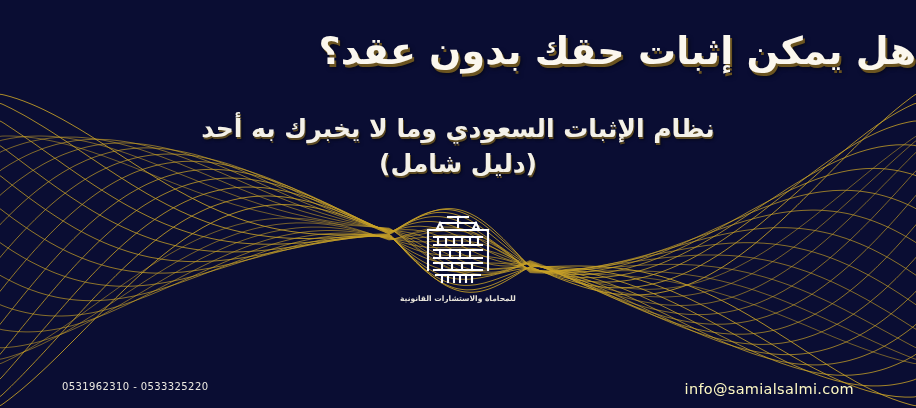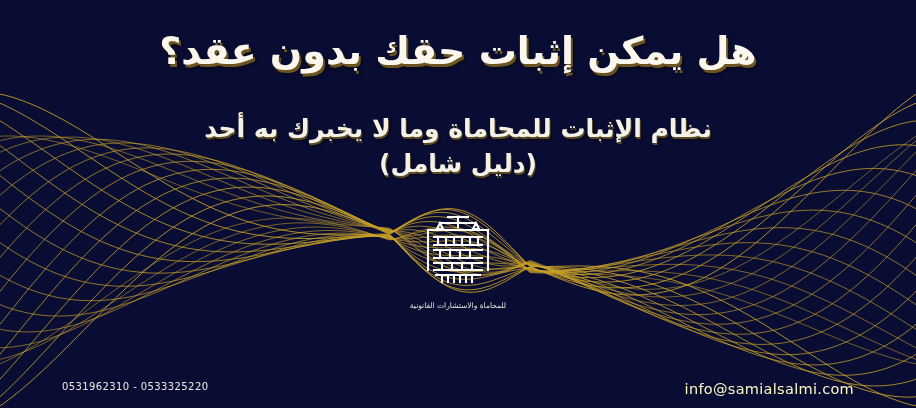--- a/index.html
+++ b/index.html
@@ -27,21 +27,21 @@
     position: absolute;
     inset: 0;
     width: 916px;
     height: 408px;
   }
   .headline {
     position: absolute;
     top: 28px;
     left: 0;
     width: 916px;
-    text-align: center;
+    text-align: right;
     direction: rtl;
     font-size: 38px;
     font-weight: bold;
     line-height: 1.25;
     color: #FBF7EE;
     letter-spacing: 0px;
     text-shadow: 2px 3px 0px #6B5420, 3px 4px 4px rgba(0,0,0,0.55);
   }
   .subhead {
     position: absolute;
@@ -65,23 +65,23 @@
     left: 50%;
     transform: translateX(-50%);
     width: 220px;
     text-align: center;
   }
   .logo-mark {
     display: block;
     margin: 0 auto;
   }
   .logo-tagline {
-    margin-top: 15px;
+    margin-top: 8px;
     font-size: 7.5px;
-    font-weight: normal;
+    font-weight: bold;
     color: #E8E4DA;
     direction: rtl;
     letter-spacing: 0.2px;
     white-space: nowrap;
   }
 
   
   .footer-phones {
     position: absolute;
     left: 62px;
@@ -135,21 +135,21 @@
       <polyline points="-40.0,334.5 -37.0,335.8 -34.0,336.9 -31.0,338.1 -28.0,339.2 -25.0,340.3 -22.0,341.3 -19.0,342.3 -16.0,343.3 -13.0,344.2 -10.0,345.1 -7.0,346.0 -4.0,346.8 -1.0,347.6 2.0,347.8 5.0,347.6 8.0,347.4 11.0,347.1 14.0,346.8 17.0,346.4 20.0,345.9 23.0,345.4 26.0,344.8 29.0,344.2 32.0,343.5 35.0,342.8 38.0,342.0 41.0,341.2 44.0,340.3 47.0,339.3 50.0,338.3 53.0,337.3 56.0,336.2 59.0,335.1 62.0,333.9 65.0,332.7 68.0,331.5 71.0,330.2 74.0,328.9 77.0,327.5 80.0,326.1 83.0,324.7 86.0,323.2 89.0,321.7 92.0,320.2 95.0,318.6 98.0,317.1 101.0,315.5 104.0,313.9 107.0,312.2 110.0,310.6 113.0,308.9 116.0,307.2 119.0,305.5 122.0,303.8 125.0,302.0 128.0,300.3 131.0,298.5 134.0,296.8 137.0,295.0 140.0,293.2 143.0,291.5 146.0,289.7 149.0,287.9 152.0,286.1 155.0,284.4 158.0,282.6 161.0,280.9 164.0,279.1 167.0,277.4 170.0,275.6 173.0,273.9 176.0,272.2 179.0,270.5 182.0,268.9 185.0,267.2 188.0,265.6 191.0,264.0 194.0,262.4 197.0,260.8 200.0,259.2 203.0,257.7 206.0,256.2 209.0,254.8 212.0,253.3 215.0,251.9 218.0,250.5 221.0,249.2 224.0,247.9 227.0,246.6 230.0,245.3 233.0,244.1 236.0,242.9 239.0,241.8 242.0,240.7 245.0,239.6 248.0,238.6 251.0,237.6 254.0,236.7 257.0,235.8 260.0,234.9 263.0,234.1 266.0,233.3 269.0,232.6 272.0,231.9 275.0,231.3 278.0,230.7 281.0,230.1 284.0,229.6 287.0,229.2 290.0,228.7 293.0,228.4 296.0,228.0 299.0,227.8 302.0,227.5 305.0,227.3 308.0,227.2 311.0,227.1 314.0,227.1 317.0,227.1 320.0,227.1 323.0,227.2 326.0,227.3 329.0,227.5 332.0,227.7 335.0,228.0 338.0,228.3 341.0,228.6 344.0,229.0 347.0,229.4 350.0,229.9 353.0,230.4 356.0,230.9 359.0,231.5 362.0,232.1 365.0,232.8 368.0,233.5 371.0,234.2 374.0,234.9 377.0,235.7 380.0,236.5 383.0,237.3 386.0,238.2 389.0,239.0 392.0,239.1 395.0,238.8 398.0,238.4 401.0,237.9 404.0,237.4 407.0,236.9 410.0,236.4 413.0,235.8 416.0,235.2 419.0,234.6 422.0,234.0 425.0,233.5 428.0,232.9 431.0,232.4 434.0,231.9 437.0,231.5 440.0,231.2 443.0,230.9 446.0,230.7 449.0,230.6 452.0,230.6 455.0,230.7 458.0,230.9 461.0,231.2 464.0,231.7 467.0,232.2 470.0,232.9 473.0,233.8 476.0,234.8 479.0,235.9 482.0,237.1 485.0,238.5 488.0,240.0 491.0,241.6 494.0,243.4 497.0,245.2 500.0,247.2 503.0,249.3 506.0,251.5 509.0,253.8 512.0,256.2 515.0,258.6 518.0,261.1 521.0,263.7 524.0,266.3 527.0,268.9 530.0,271.6 533.0,271.8 536.0,271.9 539.0,271.9 542.0,271.9 545.0,271.9 548.0,271.8 551.0,271.7 554.0,271.6 557.0,271.5 560.0,271.3 563.0,271.2 566.0,271.0 569.0,270.8 572.0,270.6 575.0,270.4 578.0,270.2 581.0,269.9 584.0,269.7 587.0,269.5 590.0,269.2 593.0,269.0 596.0,268.7 599.0,268.4 602.0,268.2 605.0,267.9 608.0,267.7 611.0,267.4 614.0,267.2 617.0,266.9 620.0,266.7 623.0,266.5 626.0,266.2 629.0,266.0 632.0,265.8 635.0,265.6 638.0,265.4 641.0,265.3 644.0,265.1 647.0,264.9 650.0,264.8 653.0,264.7 656.0,264.6 659.0,264.5 662.0,264.4 665.0,264.4 668.0,264.4 671.0,264.4 674.0,264.4 677.0,264.4 680.0,264.5 683.0,264.5 686.0,264.6 689.0,264.8 692.0,264.9 695.0,265.1 698.0,265.3 701.0,265.5 704.0,265.8 707.0,266.1 710.0,266.4 713.0,266.7 716.0,267.1 719.0,267.5 722.0,267.9 725.0,268.3 728.0,268.8 731.0,269.3 734.0,269.9 737.0,270.4 740.0,271.0 743.0,271.7 746.0,272.3 749.0,273.0 752.0,273.8 755.0,274.5 758.0,275.3 761.0,276.1 764.0,276.9 767.0,277.8 770.0,278.7 773.0,279.6 776.0,280.6 779.0,281.6 782.0,282.6 785.0,283.7 788.0,284.7 791.0,285.9 794.0,287.0 797.0,288.1 800.0,289.3 803.0,290.5 806.0,291.8 809.0,293.0 812.0,294.3 815.0,295.6 818.0,297.0 821.0,298.3 824.0,299.7 827.0,301.1 830.0,302.5 833.0,304.0 836.0,305.4 839.0,306.9 842.0,308.4 845.0,309.9 848.0,311.5 851.0,313.0 854.0,314.5 857.0,316.1 860.0,317.7 863.0,319.3 866.0,320.9 869.0,322.5 872.0,324.1 875.0,325.7 878.0,327.3 881.0,329.0 884.0,330.6 887.0,332.2 890.0,333.9 893.0,335.5 896.0,337.1 899.0,338.7 902.0,340.4 905.0,342.0 908.0,343.6 911.0,345.2 914.0,346.8 917.0,348.1 920.0,348.8 923.0,349.5 926.0,350.1 929.0,350.7 932.0,351.2 935.0,351.7 938.0,352.2 941.0,352.6 944.0,353.0 947.0,353.4 950.0,353.7 953.0,353.9 956.0,354.2" fill="none" stroke="#C9A227" stroke-width="0.9" stroke-opacity="0.66"></polyline>
       <polyline points="-40.0,352.9 -37.0,353.7 -34.0,354.4 -31.0,355.0 -28.0,355.7 -25.0,356.2 -22.0,356.8 -19.0,357.3 -16.0,357.7 -13.0,358.1 -10.0,358.5 -7.0,358.8 -4.0,359.1 -1.0,359.3 2.0,358.9 5.0,358.1 8.0,357.3 11.0,356.4 14.0,355.4 17.0,354.4 20.0,353.4 23.0,352.2 26.0,351.1 29.0,349.9 32.0,348.6 35.0,347.3 38.0,345.9 41.0,344.6 44.0,343.1 47.0,341.6 50.0,340.1 53.0,338.6 56.0,337.0 59.0,335.4 62.0,333.7 65.0,332.0 68.0,330.3 71.0,328.6 74.0,326.8 77.0,325.0 80.0,323.2 83.0,321.4 86.0,319.5 89.0,317.6 92.0,315.8 95.0,313.8 98.0,311.9 101.0,310.0 104.0,308.1 107.0,306.1 110.0,304.1 113.0,302.2 116.0,300.2 119.0,298.2 122.0,296.3 125.0,294.3 128.0,292.3 131.0,290.3 134.0,288.4 137.0,286.4 140.0,284.5 143.0,282.5 146.0,280.6 149.0,278.7 152.0,276.8 155.0,274.9 158.0,273.0 161.0,271.2 164.0,269.4 167.0,267.5 170.0,265.8 173.0,264.0 176.0,262.2 179.0,260.5 182.0,258.8 185.0,257.2 188.0,255.5 191.0,253.9 194.0,252.4 197.0,250.8 200.0,249.3 203.0,247.8 206.0,246.4 209.0,245.0 212.0,243.6 215.0,242.3 218.0,241.0 221.0,239.8 224.0,238.6 227.0,237.4 230.0,236.3 233.0,235.2 236.0,234.1 239.0,233.1 242.0,232.2 245.0,231.3 248.0,230.4 251.0,229.6 254.0,228.8 257.0,228.1 260.0,227.4 263.0,226.8 266.0,226.2 269.0,225.7 272.0,225.2 275.0,224.7 278.0,224.3 281.0,224.0 284.0,223.7 287.0,223.4 290.0,223.2 293.0,223.1 296.0,222.9 299.0,222.9 302.0,222.9 305.0,222.9 308.0,223.0 311.0,223.1 314.0,223.2 317.0,223.4 320.0,223.7 323.0,224.0 326.0,224.3 329.0,224.7 332.0,225.1 335.0,225.6 338.0,226.1 341.0,226.6 344.0,227.2 347.0,227.8 350.0,228.5 353.0,229.2 356.0,229.9 359.0,230.6 362.0,231.4 365.0,232.2 368.0,233.1 371.0,233.9 374.0,234.8 377.0,235.7 380.0,236.7 383.0,237.6 386.0,238.5 389.0,239.5 392.0,239.3 395.0,238.6 398.0,237.9 401.0,237.1 404.0,236.3 407.0,235.5 410.0,234.7 413.0,233.9 416.0,233.1 419.0,232.3 422.0,231.6 425.0,230.9 428.0,230.2 431.0,229.6 434.0,229.1 437.0,228.7 440.0,228.3 443.0,228.1 446.0,227.9 449.0,227.9 452.0,228.0 455.0,228.2 458.0,228.5 461.0,229.0 464.0,229.6 467.0,230.3 470.0,231.2 473.0,232.2 476.0,233.4 479.0,234.7 482.0,236.1 485.0,237.6 488.0,239.3 491.0,241.1 494.0,243.1 497.0,245.1 500.0,247.2 503.0,249.5 506.0,251.8 509.0,254.2 512.0,256.6 515.0,259.1 518.0,261.7 521.0,264.3 524.0,266.9 527.0,269.5 530.0,272.1 533.0,272.3 536.0,272.4 539.0,272.5 542.0,272.5 545.0,272.5 548.0,272.5 551.0,272.5 554.0,272.4 557.0,272.4 560.0,272.3 563.0,272.2 566.0,272.1 569.0,272.1 572.0,272.0 575.0,271.9 578.0,271.8 581.0,271.7 584.0,271.6 587.0,271.5 590.0,271.4 593.0,271.3 596.0,271.2 599.0,271.1 602.0,271.0 605.0,270.9 608.0,270.9 611.0,270.8 614.0,270.8 617.0,270.8 620.0,270.7 623.0,270.7 626.0,270.7 629.0,270.7 632.0,270.8 635.0,270.8 638.0,270.9 641.0,271.0 644.0,271.1 647.0,271.2 650.0,271.3 653.0,271.4 656.0,271.6 659.0,271.8 662.0,272.0 665.0,272.2 668.0,272.5 671.0,272.8 674.0,273.1 677.0,273.4 680.0,273.7 683.0,274.1 686.0,274.5 689.0,274.9 692.0,275.4 695.0,275.8 698.0,276.3 701.0,276.8 704.0,277.4 707.0,277.9 710.0,278.5 713.0,279.1 716.0,279.8 719.0,280.4 722.0,281.1 725.0,281.9 728.0,282.6 731.0,283.4 734.0,284.2 737.0,285.0 740.0,285.8 743.0,286.7 746.0,287.6 749.0,288.5 752.0,289.5 755.0,290.4 758.0,291.4 761.0,292.5 764.0,293.5 767.0,294.6 770.0,295.6 773.0,296.7 776.0,297.9 779.0,299.0 782.0,300.2 785.0,301.4 788.0,302.6 791.0,303.8 794.0,305.0 797.0,306.3 800.0,307.6 803.0,308.9 806.0,310.2 809.0,311.5 812.0,312.8 815.0,314.1 818.0,315.5 821.0,316.9 824.0,318.2 827.0,319.6 830.0,321.0 833.0,322.4 836.0,323.8 839.0,325.2 842.0,326.6 845.0,328.0 848.0,329.4 851.0,330.9 854.0,332.3 857.0,333.7 860.0,335.1 863.0,336.5 866.0,337.9 869.0,339.3 872.0,340.7 875.0,342.1 878.0,343.4 881.0,344.8 884.0,346.1 887.0,347.5 890.0,348.8 893.0,350.1 896.0,351.4 899.0,352.6 902.0,353.9 905.0,355.1 908.0,356.3 911.0,357.5 914.0,358.7 917.0,359.5 920.0,359.6 923.0,359.8 926.0,359.8 929.0,359.9 932.0,359.8 935.0,359.8 938.0,359.7 941.0,359.5 944.0,359.3 947.0,359.1 950.0,358.8 953.0,358.5 956.0,358.1" fill="none" stroke="#C9A227" stroke-width="0.9" stroke-opacity="0.63"></polyline>
       <polyline points="-40.0,364.7 -37.0,364.9 -34.0,365.1 -31.0,365.2 -28.0,365.3 -25.0,365.3 -22.0,365.3 -19.0,365.3 -16.0,365.2 -13.0,365.0 -10.0,364.8 -7.0,364.6 -4.0,364.3 -1.0,364.0 2.0,363.0 5.0,361.6 8.0,360.2 11.0,358.7 14.0,357.2 17.0,355.6 20.0,354.0 23.0,352.3 26.0,350.6 29.0,348.9 32.0,347.1 35.0,345.3 38.0,343.5 41.0,341.7 44.0,339.8 47.0,337.8 50.0,335.9 53.0,333.9 56.0,331.9 59.0,329.9 62.0,327.8 65.0,325.8 68.0,323.7 71.0,321.6 74.0,319.5 77.0,317.4 80.0,315.3 83.0,313.1 86.0,311.0 89.0,308.8 92.0,306.7 95.0,304.5 98.0,302.3 101.0,300.2 104.0,298.0 107.0,295.9 110.0,293.7 113.0,291.6 116.0,289.4 119.0,287.3 122.0,285.2 125.0,283.1 128.0,281.0 131.0,278.9 134.0,276.9 137.0,274.8 140.0,272.8 143.0,270.8 146.0,268.8 149.0,266.9 152.0,264.9 155.0,263.0 158.0,261.2 161.0,259.3 164.0,257.5 167.0,255.7 170.0,253.9 173.0,252.2 176.0,250.5 179.0,248.9 182.0,247.3 185.0,245.7 188.0,244.1 191.0,242.6 194.0,241.1 197.0,239.7 200.0,238.3 203.0,237.0 206.0,235.7 209.0,234.4 212.0,233.2 215.0,232.0 218.0,230.9 221.0,229.8 224.0,228.8 227.0,227.8 230.0,226.9 233.0,226.0 236.0,225.1 239.0,224.3 242.0,223.6 245.0,222.9 248.0,222.2 251.0,221.6 254.0,221.0 257.0,220.5 260.0,220.1 263.0,219.7 266.0,219.3 269.0,219.0 272.0,218.7 275.0,218.5 278.0,218.3 281.0,218.2 284.0,218.1 287.0,218.1 290.0,218.1 293.0,218.2 296.0,218.3 299.0,218.5 302.0,218.7 305.0,218.9 308.0,219.2 311.0,219.5 314.0,219.9 317.0,220.3 320.0,220.8 323.0,221.3 326.0,221.8 329.0,222.4 332.0,223.0 335.0,223.7 338.0,224.3 341.0,225.1 344.0,225.8 347.0,226.6 350.0,227.4 353.0,228.3 356.0,229.1 359.0,230.0 362.0,231.0 365.0,231.9 368.0,232.9 371.0,233.9 374.0,234.9 377.0,235.9 380.0,236.9 383.0,237.9 386.0,239.0 389.0,240.0 392.0,239.6 395.0,238.7 398.0,237.7 401.0,236.7 404.0,235.7 407.0,234.8 410.0,233.8 413.0,232.8 416.0,231.9 419.0,231.1 422.0,230.3 425.0,229.5 428.0,228.9 431.0,228.3 434.0,227.8 437.0,227.4 440.0,227.1 443.0,226.9 446.0,226.9 449.0,227.0 452.0,227.2 455.0,227.5 458.0,228.0 461.0,228.6 464.0,229.4 467.0,230.2 470.0,231.3 473.0,232.4 476.0,233.7 479.0,235.2 482.0,236.7 485.0,238.4 488.0,240.2 491.0,242.1 494.0,244.1 497.0,246.2 500.0,248.4 503.0,250.6 506.0,253.0 509.0,255.3 512.0,257.8 515.0,260.2 518.0,262.7 521.0,265.2 524.0,267.7 527.0,270.1 530.0,272.6 533.0,272.8 536.0,273.0 539.0,273.1 542.0,273.2 545.0,273.3 548.0,273.4 551.0,273.4 554.0,273.5 557.0,273.5 560.0,273.6 563.0,273.6 566.0,273.7 569.0,273.7 572.0,273.8 575.0,273.8 578.0,273.9 581.0,273.9 584.0,274.0 587.0,274.0 590.0,274.1 593.0,274.2 596.0,274.3 599.0,274.4 602.0,274.5 605.0,274.7 608.0,274.8 611.0,275.0 614.0,275.1 617.0,275.3 620.0,275.5 623.0,275.8 626.0,276.0 629.0,276.2 632.0,276.5 635.0,276.8 638.0,277.1 641.0,277.4 644.0,277.8 647.0,278.1 650.0,278.5 653.0,278.9 656.0,279.3 659.0,279.8 662.0,280.2 665.0,280.7 668.0,281.2 671.0,281.7 674.0,282.3 677.0,282.9 680.0,283.5 683.0,284.1 686.0,284.7 689.0,285.4 692.0,286.1 695.0,286.8 698.0,287.5 701.0,288.2 704.0,289.0 707.0,289.8 710.0,290.6 713.0,291.4 716.0,292.3 719.0,293.2 722.0,294.1 725.0,295.0 728.0,295.9 731.0,296.9 734.0,297.8 737.0,298.8 740.0,299.8 743.0,300.9 746.0,301.9 749.0,303.0 752.0,304.0 755.0,305.1 758.0,306.2 761.0,307.4 764.0,308.5 767.0,309.6 770.0,310.8 773.0,312.0 776.0,313.2 779.0,314.4 782.0,315.6 785.0,316.8 788.0,318.0 791.0,319.2 794.0,320.5 797.0,321.7 800.0,323.0 803.0,324.2 806.0,325.4 809.0,326.7 812.0,328.0 815.0,329.2 818.0,330.5 821.0,331.7 824.0,333.0 827.0,334.2 830.0,335.4 833.0,336.7 836.0,337.9 839.0,339.1 842.0,340.3 845.0,341.5 848.0,342.7 851.0,343.9 854.0,345.0 857.0,346.1 860.0,347.3 863.0,348.4 866.0,349.5 869.0,350.5 872.0,351.6 875.0,352.6 878.0,353.6 881.0,354.6 884.0,355.5 887.0,356.5 890.0,357.4 893.0,358.2 896.0,359.1 899.0,359.9 902.0,360.7 905.0,361.4 908.0,362.1 911.0,362.8 914.0,363.5 917.0,363.7 920.0,363.3 923.0,362.9 926.0,362.4 929.0,361.8 932.0,361.2 935.0,360.6 938.0,359.9 941.0,359.2 944.0,358.5 947.0,357.6 950.0,356.8 953.0,355.9 956.0,355.0" fill="none" stroke="#C9A227" stroke-width="0.9" stroke-opacity="0.60"></polyline>
     </svg>
 
   <div id="content">
 
     <div class="headline">هل يمكن إثبات حقك بدون عقد؟</div>
 
     <div class="subhead">
-      <span class="line1">نظام الإثبات للمحاماة وما لا يخبرك به أحد</span>
+      <span class="line1">نظام الإثبات السعودي وما لا يخبرك به أحد</span>
       <span class="line2">(دليل شامل)</span>
     </div>
 
     <div class="logo-block">
       <svg class="logo-mark" width="108" height="72" viewBox="0 0 108 72">
         <g stroke="#FFFFFF" fill="none" stroke-width="2.1" stroke-linecap="square">
 
           <line x1="44" y1="3" x2="64" y2="3"></line>
           <line x1="54" y1="3" x2="54" y2="13"></line>
           <line x1="36" y1="9" x2="72" y2="9"></line>

